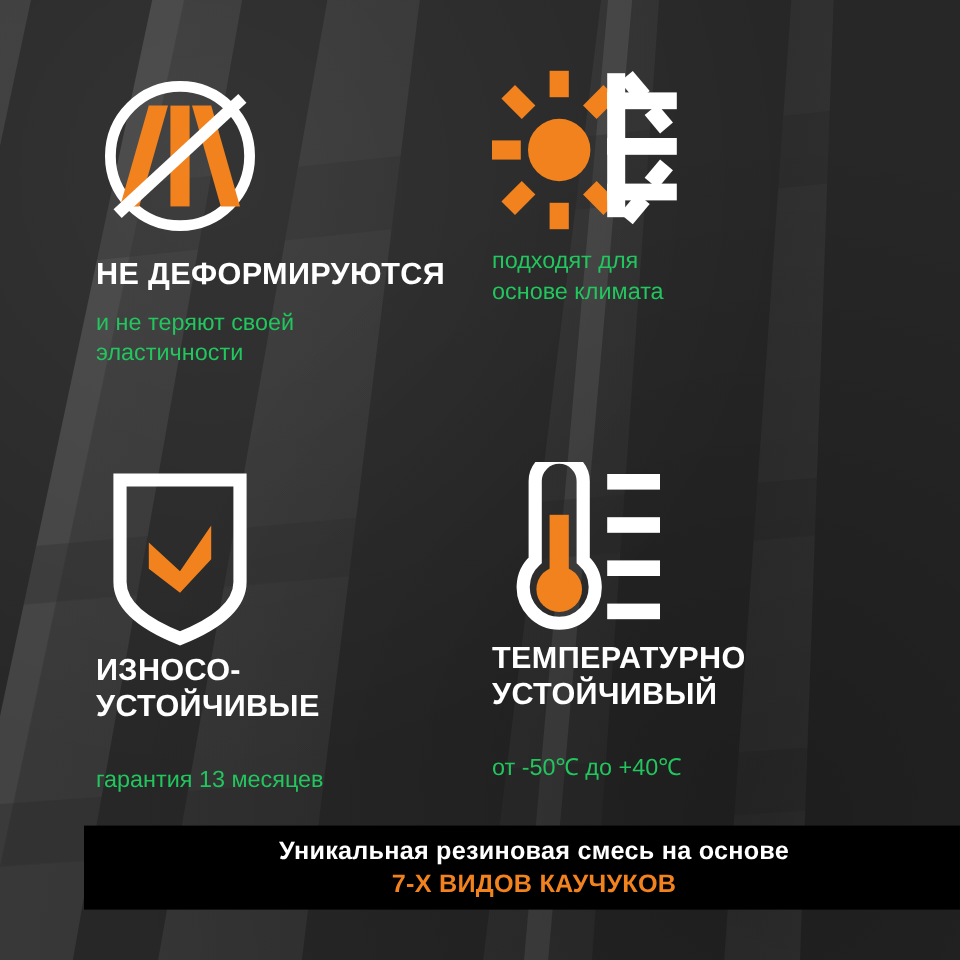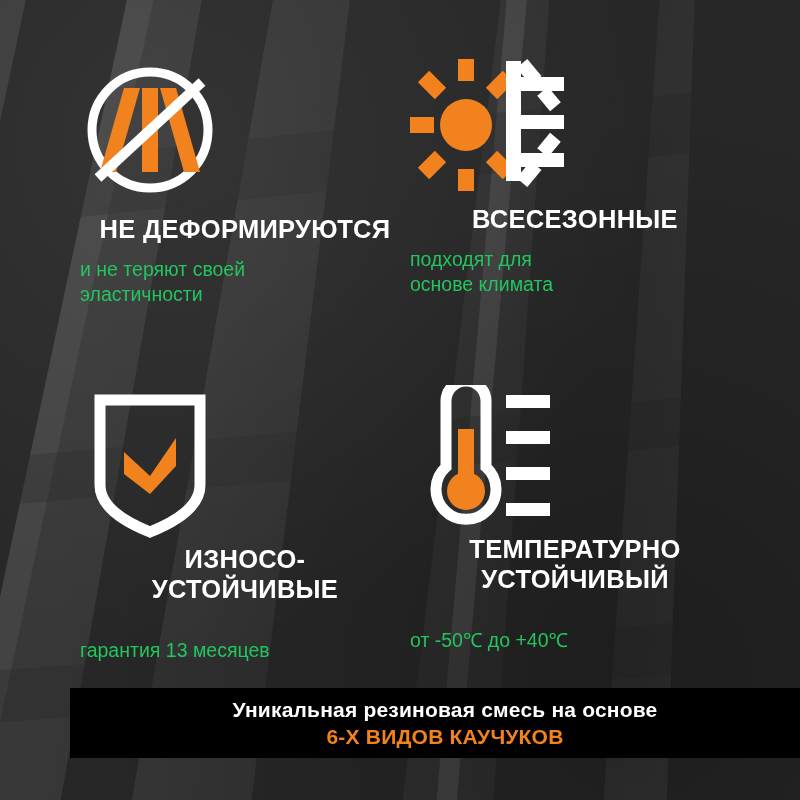--- a/index.html
+++ b/index.html
@@ -58,21 +58,20 @@
     align-items: center;
   }
   .cell.c2 .icon-wrap, .cell.c4 .icon-wrap { height: 150px; }
   .title {
     font-weight: bold;
     font-size: 25.5px;
     letter-spacing: 0.3px;
     line-height: 1.16;
     margin: 0 0 12px 0;
     text-transform: uppercase;
-    text-align: center;
   }
   .subtitle {
     font-size: 19.5px;
     line-height: 1.32;
     color: #22c55e;
     margin: 0;
   }
   .cell.c3 .title, .cell.c4 .title { margin-bottom: 34px; }
 
   
@@ -176,21 +175,20 @@
             <rect x="96" y="22" width="58" height="14"></rect>
             <rect x="96" y="60" width="58" height="14"></rect>
             <rect x="96" y="98" width="58" height="14"></rect>
             <rect x="112" y="6" width="14" height="22" transform="rotate(-40 119 17)"></rect>
             <rect x="112" y="108" width="14" height="22" transform="rotate(40 119 119)"></rect>
             <rect x="132" y="34" width="14" height="20" transform="rotate(-40 139 44)"></rect>
             <rect x="132" y="80" width="14" height="20" transform="rotate(40 139 90)"></rect>
           </g>
         </svg>
       </div>
-      <div class="title">ВСЕСЕЗОННЫЕ</div>
       <div class="subtitle" style="white-space:pre-line">подходят для
 основе климата</div>
     </div>
 
     <div class="cell c3">
       <div class="icon-wrap">
         <svg width="140" height="150" viewBox="0 0 140 150">
           <path d="M20 10 H120 V95 Q120 122 70 142 Q20 122 20 95 Z" fill="none" stroke="#ffffff" stroke-width="11"></path>
           <path d="M44 62 L70 86 L96 48 L96 76 L70 104 L44 84 Z" fill="#f2821e"></path>
         </svg>
@@ -219,16 +217,16 @@
       <div class="subtitle">от -50℃ до +40℃</div>
     </div>
   </div>
 
   <div class="watermark">
     <span>авеор</span><span class="ru">.ru</span>
   </div>
 
   <div class="banner">
     <div class="l1">Уникальная резиновая смесь на основе</div>
-    <div class="l2">6-Х ВИДОВ КАУЧУКОВ</div>
+    <div class="l2">7-Х ВИДОВ КАУЧУКОВ</div>
   </div>
 
 </div>
 
 </body></html>

